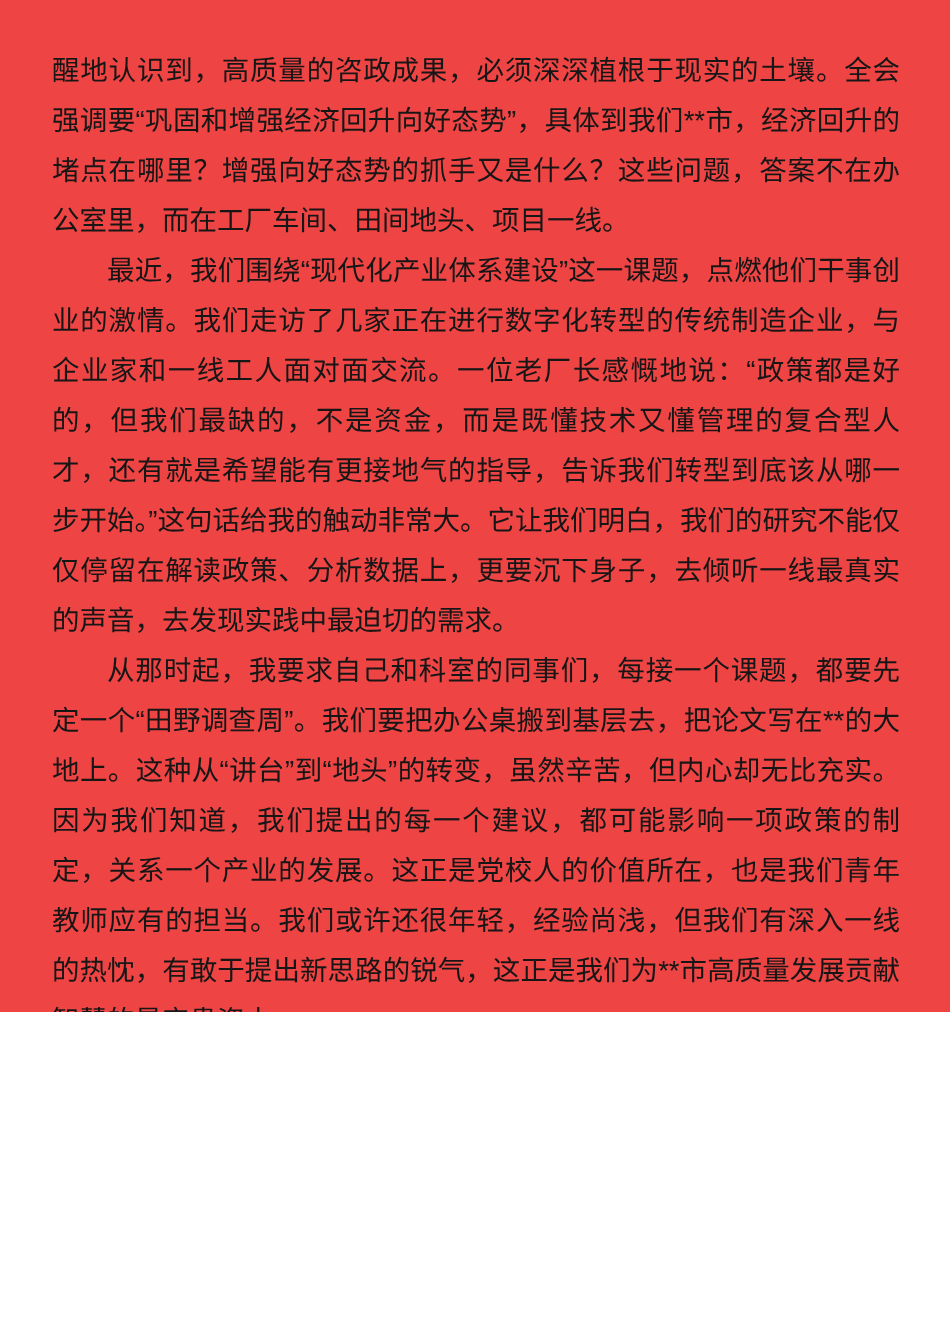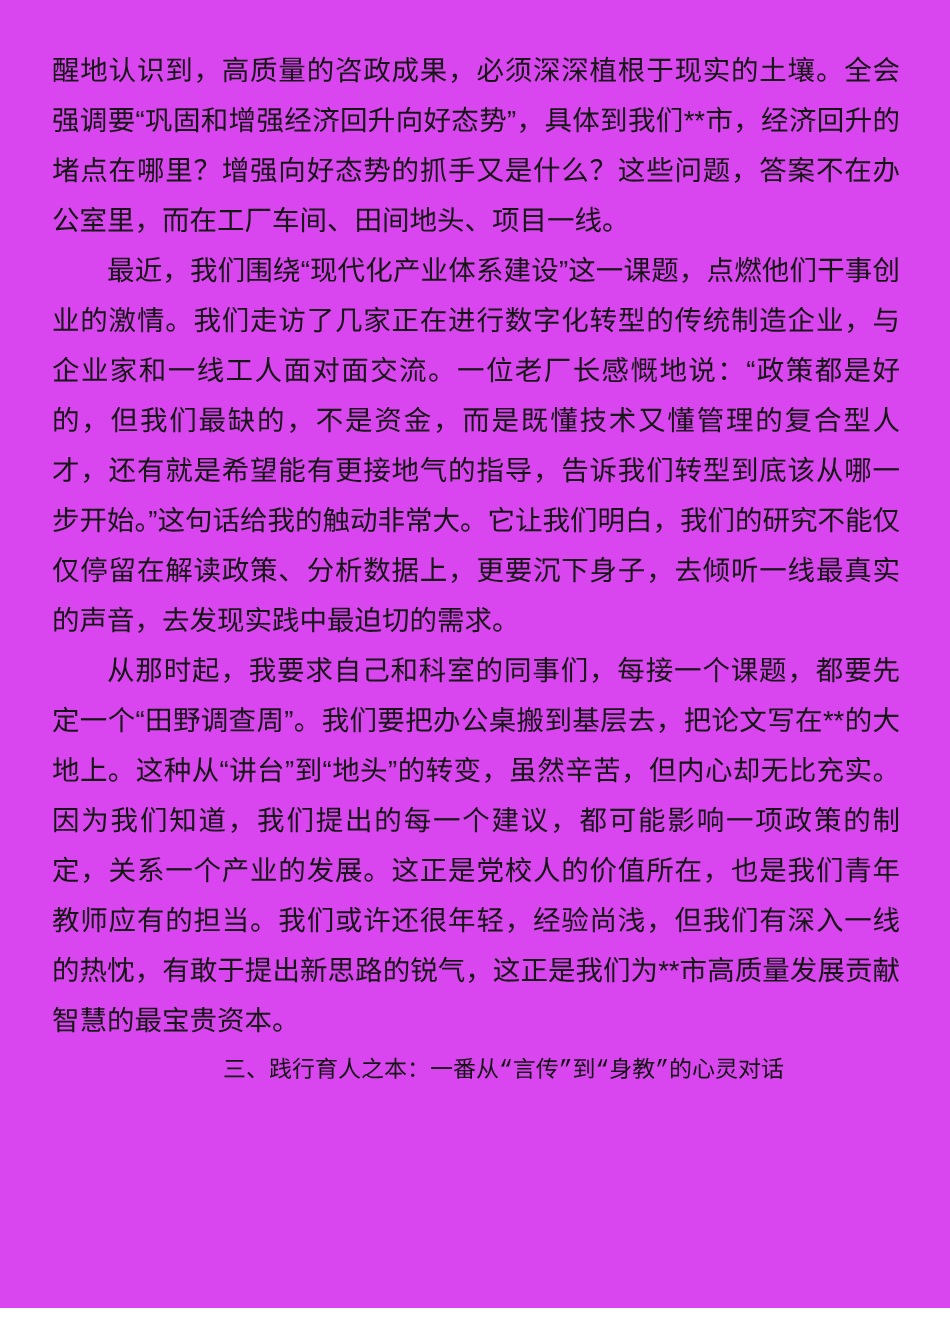--- a/index.html
+++ b/index.html
@@ -7,22 +7,22 @@
     margin: 0;
     padding: 0;
     background: #ffffff;
   }
   body {
     font-family: "Liberation Sans", "DejaVu Sans", sans-serif;
   }
   .page {
     position: relative;
     width: 950px;
-    height: 1308px;
-    background: #d946ef;
+    height: 1012px;
+    background: #ef4444;
     overflow: hidden;
     box-sizing: border-box;
   }
   .doc-body {
     position: absolute;
     left: 52px;
     top: 46px;
     width: 848px;
   }
   .para {

